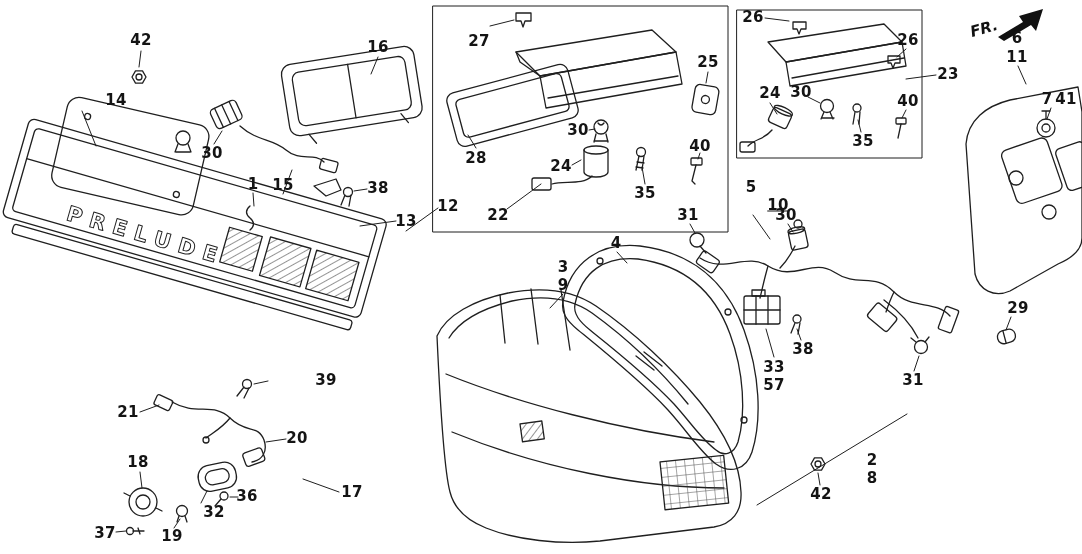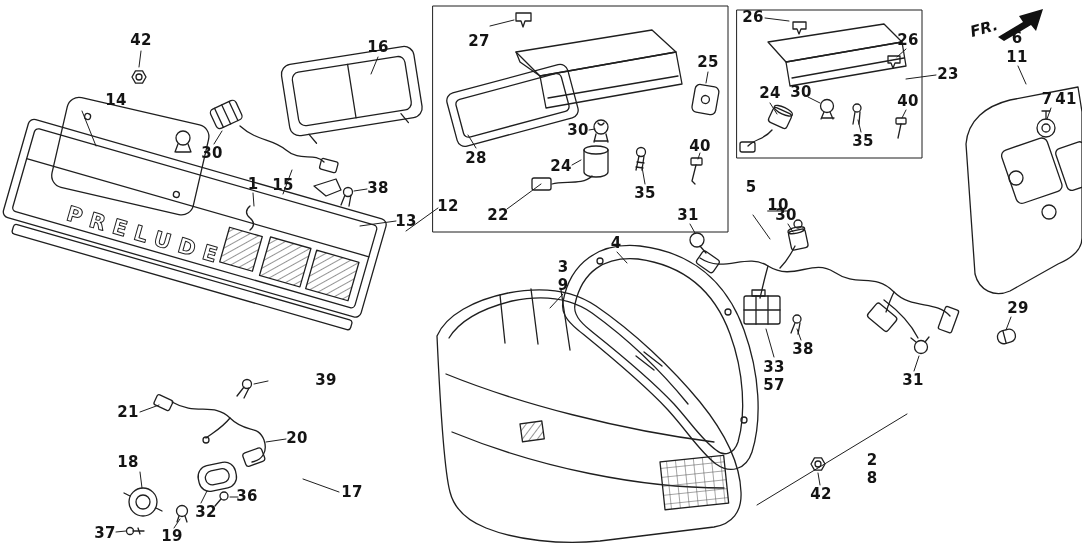--- a/index.html
+++ b/index.html
@@ -315,20 +315,20 @@
       <div class="callout" style="left: 774px; top: 385px;">57</div>
       <div class="callout" style="left: 803px; top: 349px;">38</div>
       <div class="callout" style="left: 913px; top: 380px;">31</div>
       <div class="callout" style="left: 1018px; top: 308px;">29</div>
       <div class="callout" style="left: 872px; top: 460px;">2</div>
       <div class="callout" style="left: 872px; top: 478px;">8</div>
       <div class="callout" style="left: 821px; top: 494px;">42</div>
       <div class="callout" style="left: 286px; top: 380px; margin-left: 40px;">39</div>
       <div class="callout" style="left: 128px; top: 412px;">21</div>
       <div class="callout" style="left: 297px; top: 438px;">20</div>
-      <div class="callout" style="left: 128px; top: 462px; text-align: center;">18</div>
+      <div class="callout" style="left: 138px; top: 462px; text-align: center;">18</div>
       <div class="callout" style="left: 247px; top: 496px;">36</div>
-      <div class="callout" style="left: 206px; top: 512px; text-align: center;">32</div>
+      <div class="callout" style="left: 214px; top: 512px; text-align: center;">32</div>
       <div class="callout" style="left: 172px; top: 536px;">19</div>
       <div class="callout" style="left: 105px; top: 533px;">37</div>
       <div class="callout" style="left: 352px; top: 492px;">17</div>
     </div>
 </div>
 
 </body></html>

